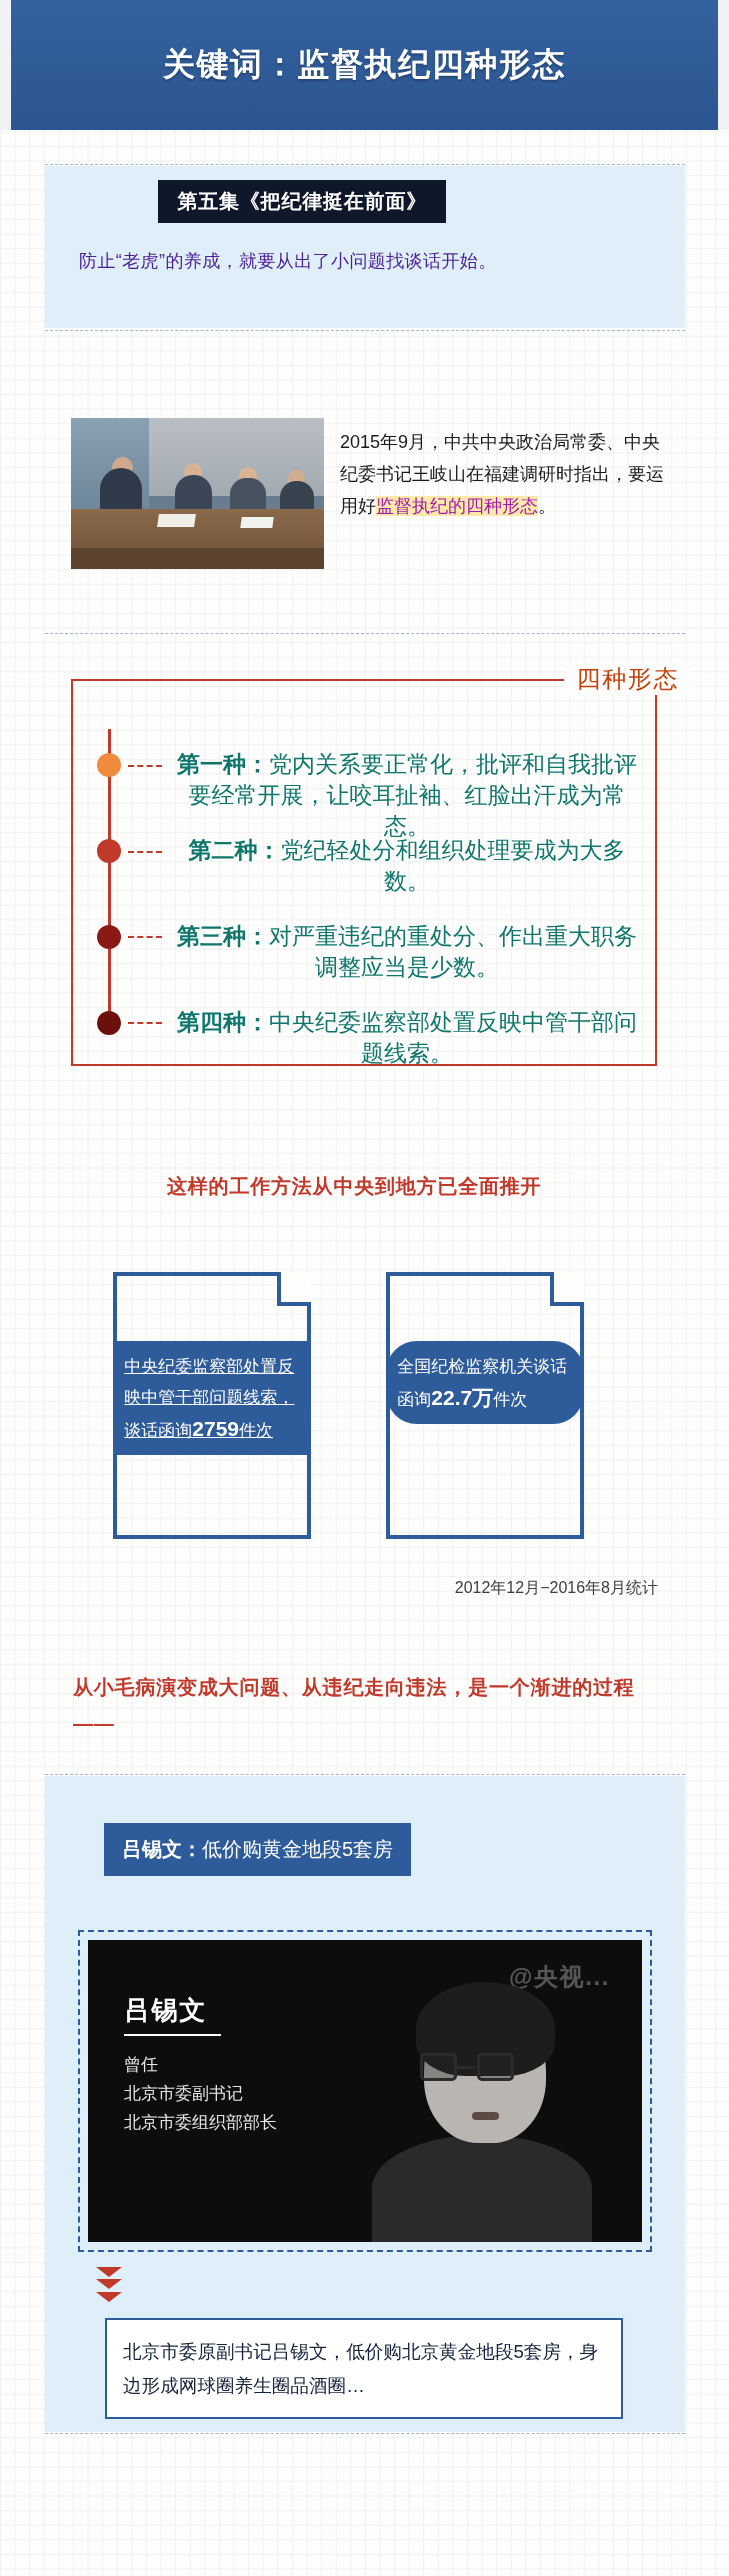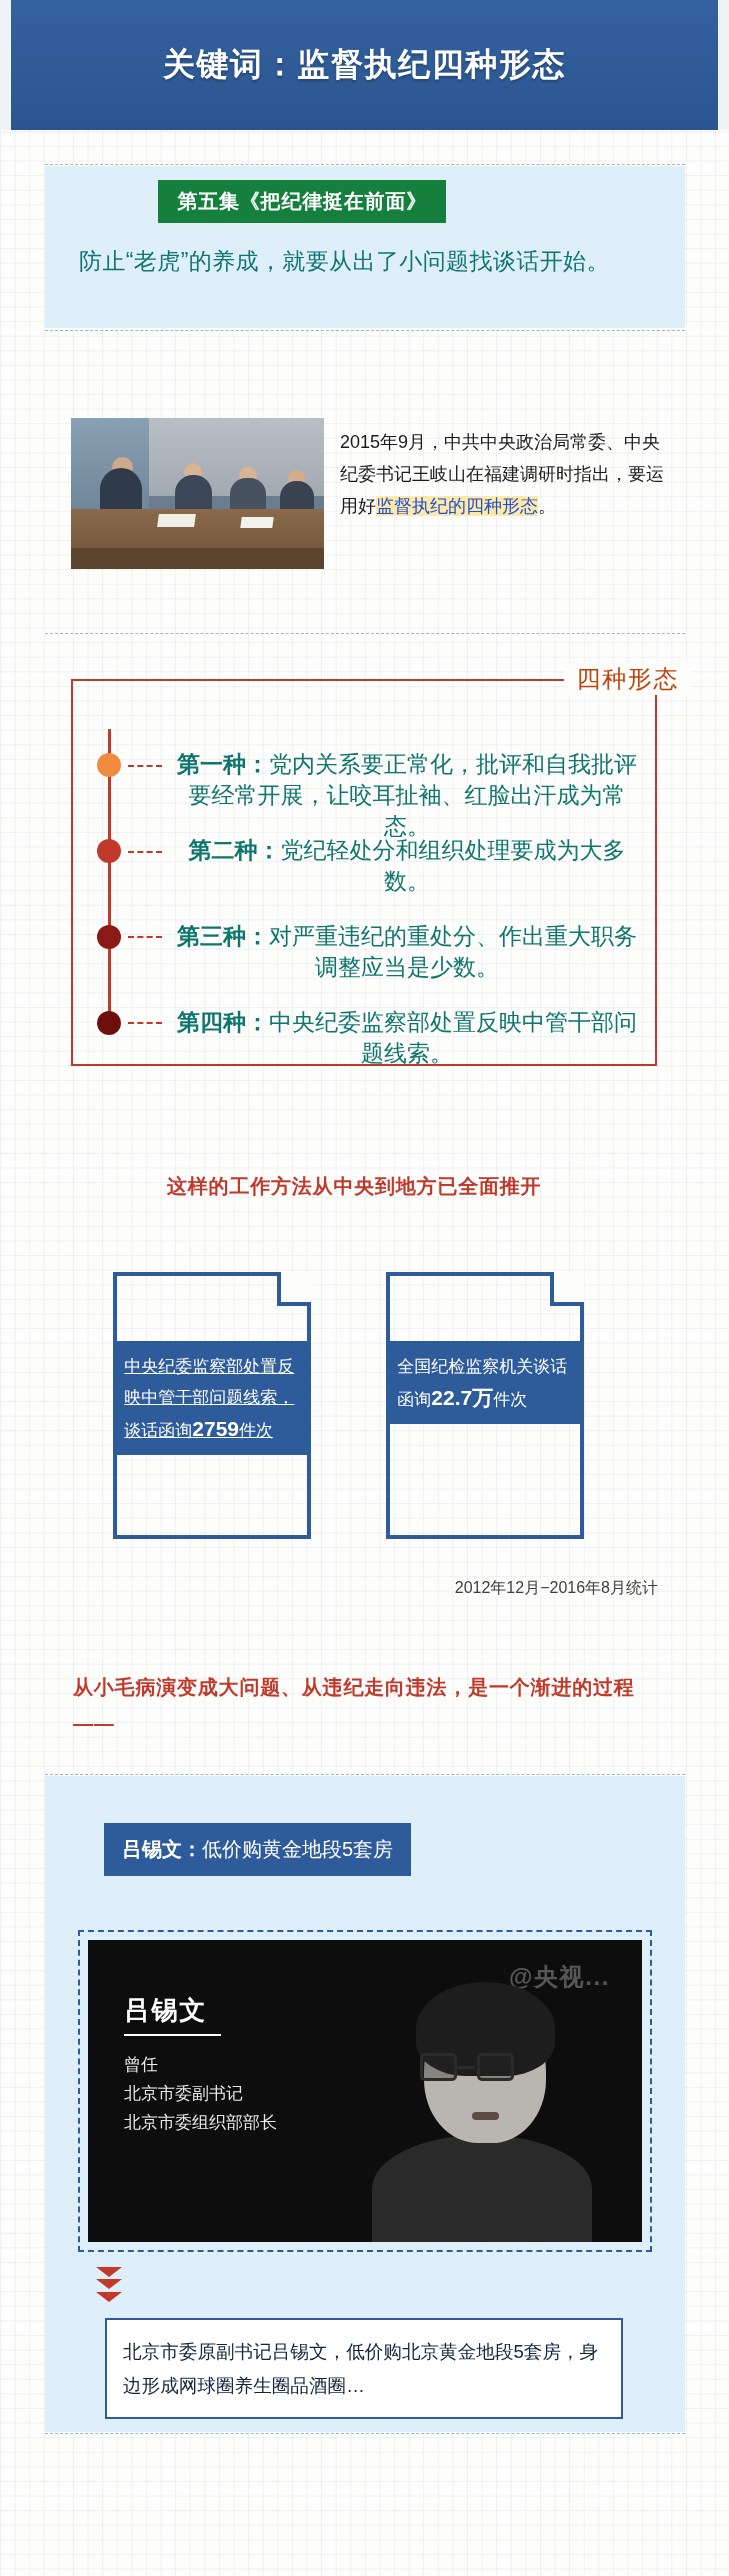--- a/index.html
+++ b/index.html
@@ -58,32 +58,32 @@
   }
 
   
   .panel-blue {
     position: absolute;
     background: #dfeffa;
   }
 
   .tag-blue {
     position: absolute;
-    background: #15803d;
+    background: #0f172a;
     color: #fff;
     font-size: 20px;
     font-weight: bold;
     letter-spacing: 0.8px;
     padding: 8px 19.4px;
     white-space: nowrap;
   }
   .para {
     position: absolute;
-    font-size: 23px;
-    color: #0f766e;
+    font-size: 18px;
+    color: #4c1d95;
     line-height: 36px;
     letter-spacing: 0.4px;
   }
 
   
   .photo {
     position: absolute;
     left: 71px; top: 418px;
     width: 253px; height: 151px;
     background: #6a7d90;
@@ -120,21 +120,21 @@
   .photo .paper2{ position:absolute; left:170px; bottom:41px; width:32px; height:11.3px; background:#f2f2ec; transform: skewX(-8deg);}
 
   .photo-text {
     position: absolute;
     left: 340px; top: 426px;
     width: 324px;
     font-size: 18px;
     line-height: 32px;
     color: #1b1b1b;
   }
-  .hl-red { color: #1d4ed8; }
+  .hl-red { color: #a21caf; }
   .hl-bg { background: #ffe9a8; }
 
   
   .frame {
     position: absolute;
     left: 71px; top: 679px;
     width: 586px; height: 387px;
     border: 2.4px solid #c0392b;
   }
   .frame-title {
@@ -381,21 +381,21 @@
 
 <div class="doc" style="left:113px; top:1272px; width:198px; height:267px;">
   <div class="fold"></div>
   <div class="doc-body" style="left:-4px; top:65px; width:198px;text-decoration:underline;">
     <span>中央纪委监察部处置反映中管干部问题线索，谈话函询</span><span class="doc-num">2759</span><span>件次</span>
   </div>
 </div>
 
 <div class="doc" style="left:386px; top:1272px; width:198px; height:267px;">
   <div class="fold"></div>
-  <div class="doc-body" style="left:-4px; top:65px; width:198px;">
+  <div class="doc-body" style="left:-4px; top:65px; width:198px;border-radius:31px;">
     <span>全国纪检监察机关谈话函询</span><span class="doc-num">22.7万</span><span>件次</span>
   </div>
 </div>
 
 <div class="stat-note" style="top:1578px;">2012年12月−2016年8月统计</div>
 
 <div class="red-sub" style="left:73px; top:1669px; width:599px; line-height:36px;">从小毛病演变成大问题、从违纪走向违法，是一个渐进的过程——</div>
 
 <div class="dash" style="top:1774px;"></div>
 

